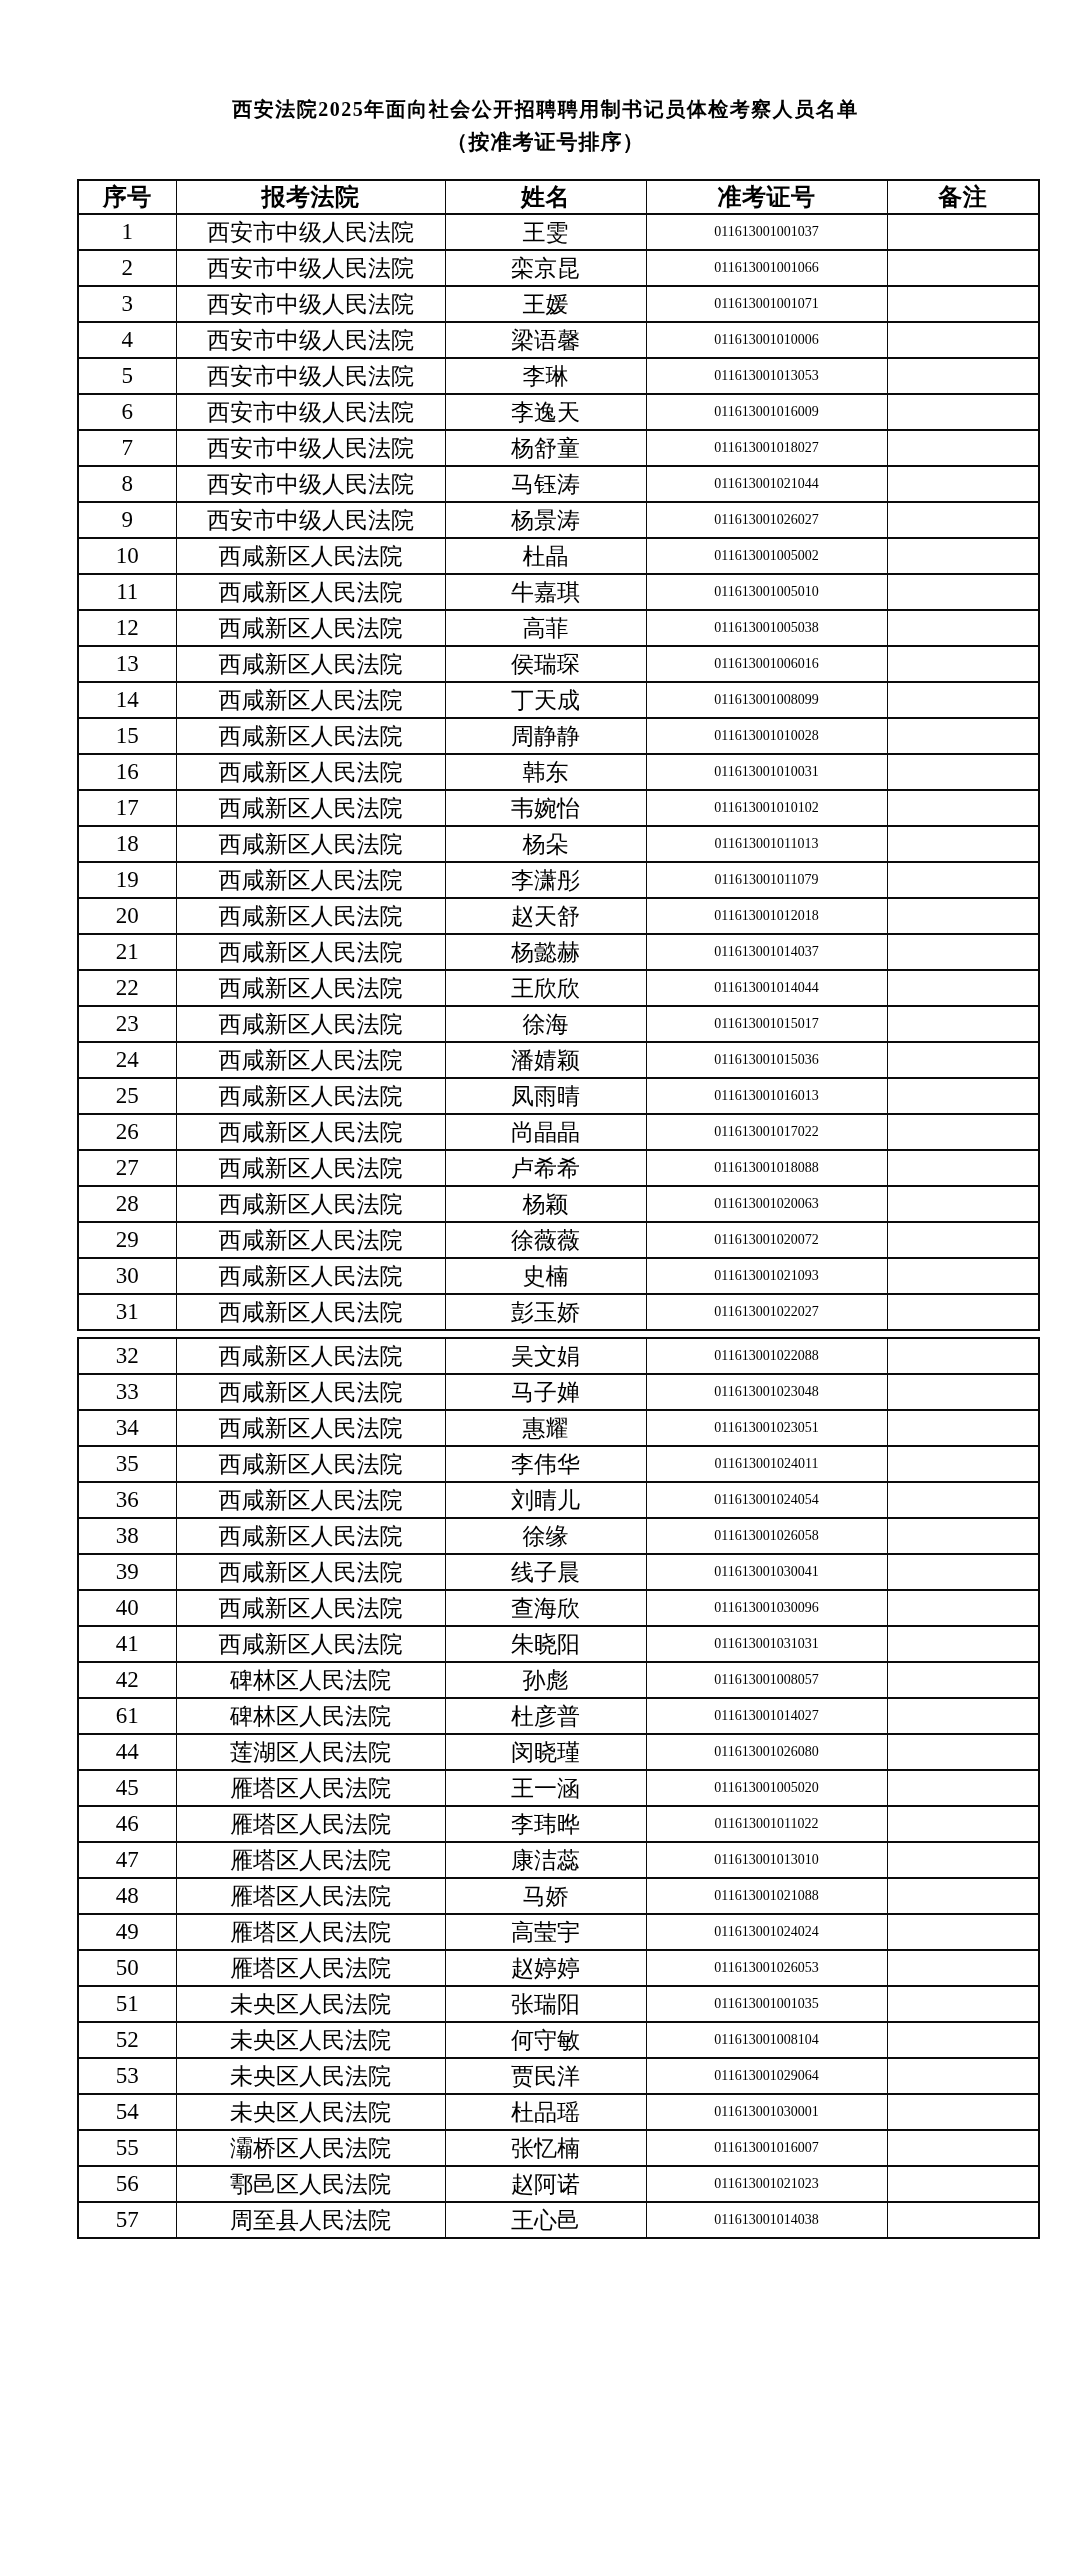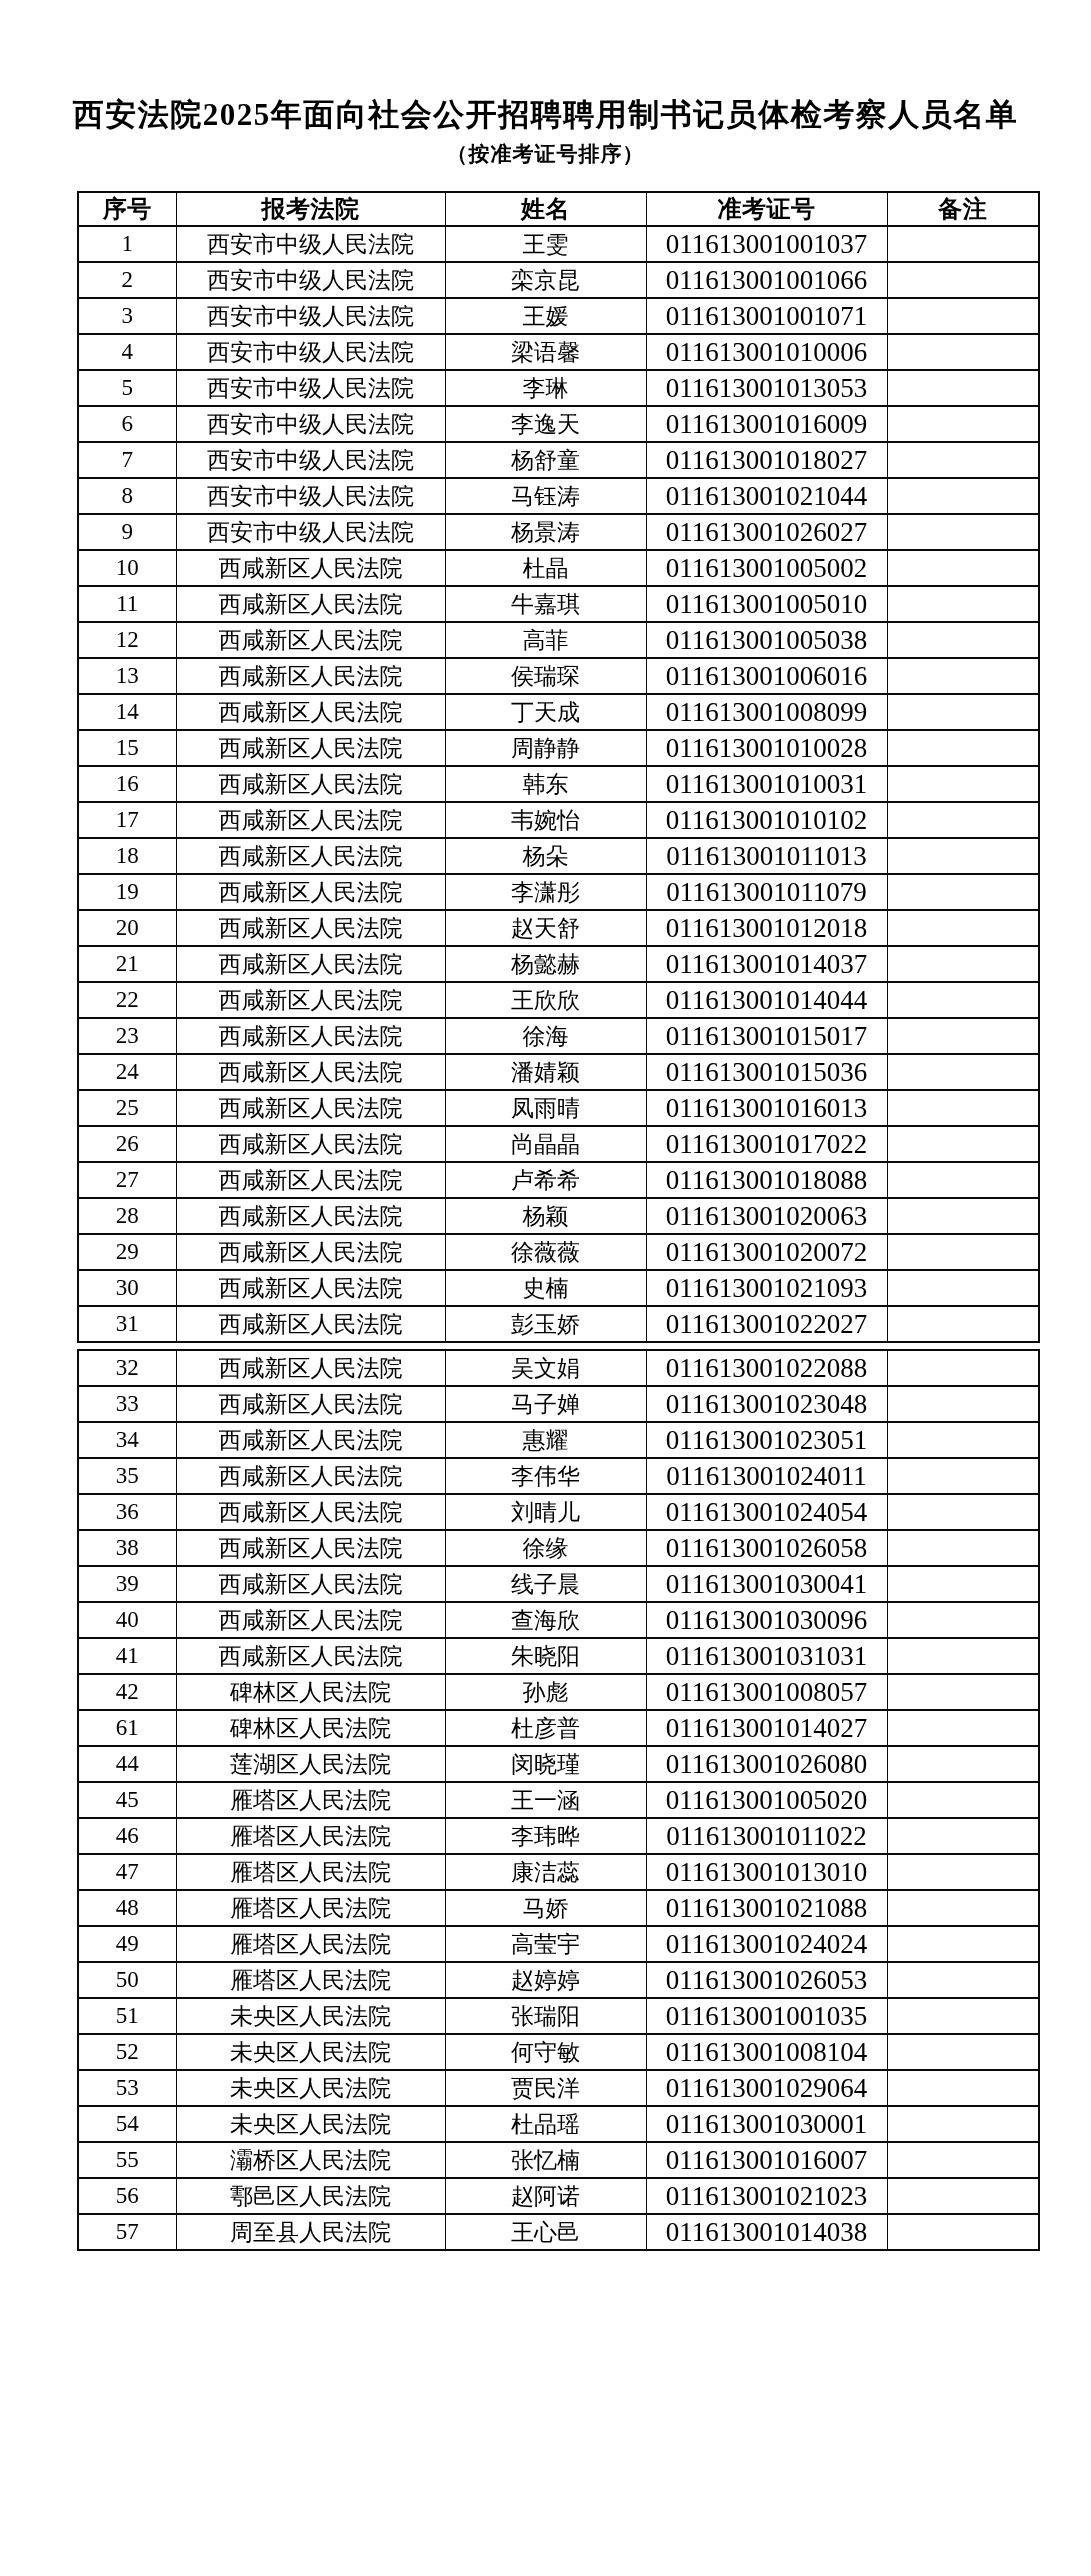--- a/index.html
+++ b/index.html
@@ -10,21 +10,21 @@
     height: 2666px;
     background: #ffffff;
     color: #000000;
     font-family: "Liberation Serif", "DejaVu Serif", serif;
     overflow: hidden;
   }
   .title {
     margin: 0;
     padding-top: 98px;
     text-align: center;
-    font-size: 31px;
+    font-size: 20px;
     line-height: 1.1;
     font-weight: 700;
     letter-spacing: 1.5px;
     white-space: nowrap;
   }
   .subtitle {
     margin-top: 8.2px;
     text-align: center;
     font-size: 21px;
     font-weight: 700;
@@ -60,21 +60,21 @@
     height: 33px;
     font-size: 24px;
     font-weight: 700;
     letter-spacing: 0.5px;
   }
   td {
     height: 36px;
     font-size: 23px;
     font-weight: 400;
   }
-  td.cell-ticket { font-size: 27px; }
+  td.cell-ticket { font-size: 14px; }
 </style>
 </head>
 <body>
 
 <div class="page">
   <h1 class="title">西安法院2025年面向社会公开招聘聘用制书记员体检考察人员名单</h1>
   <div class="subtitle">（按准考证号排序）</div>
 
   <div class="tables">
     <table class="part1">

